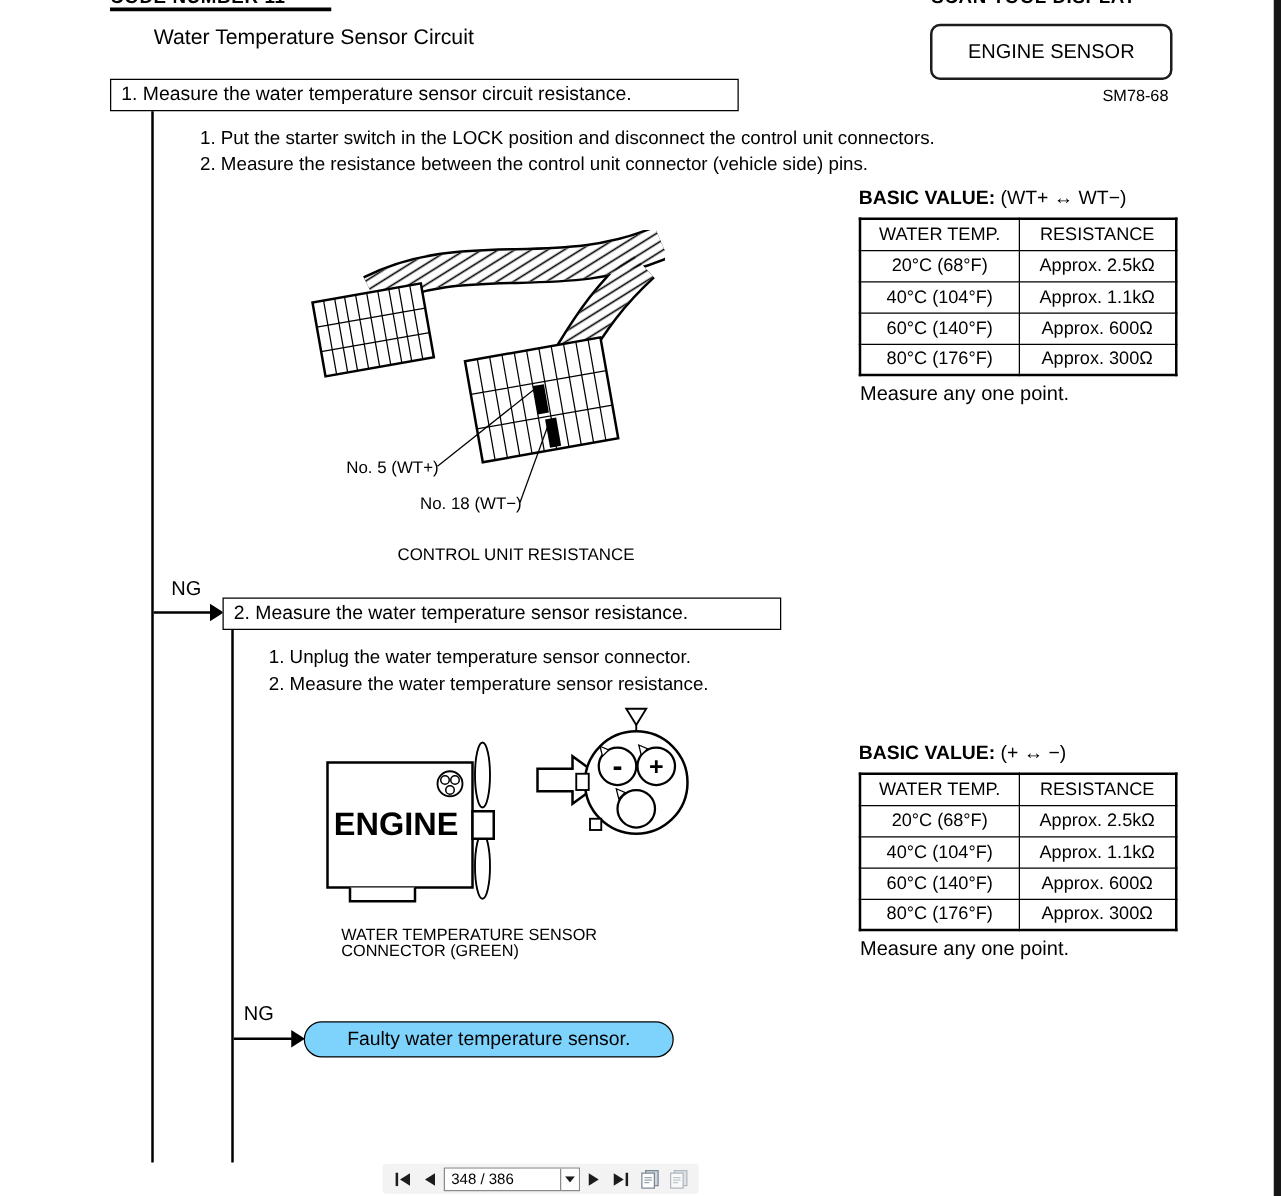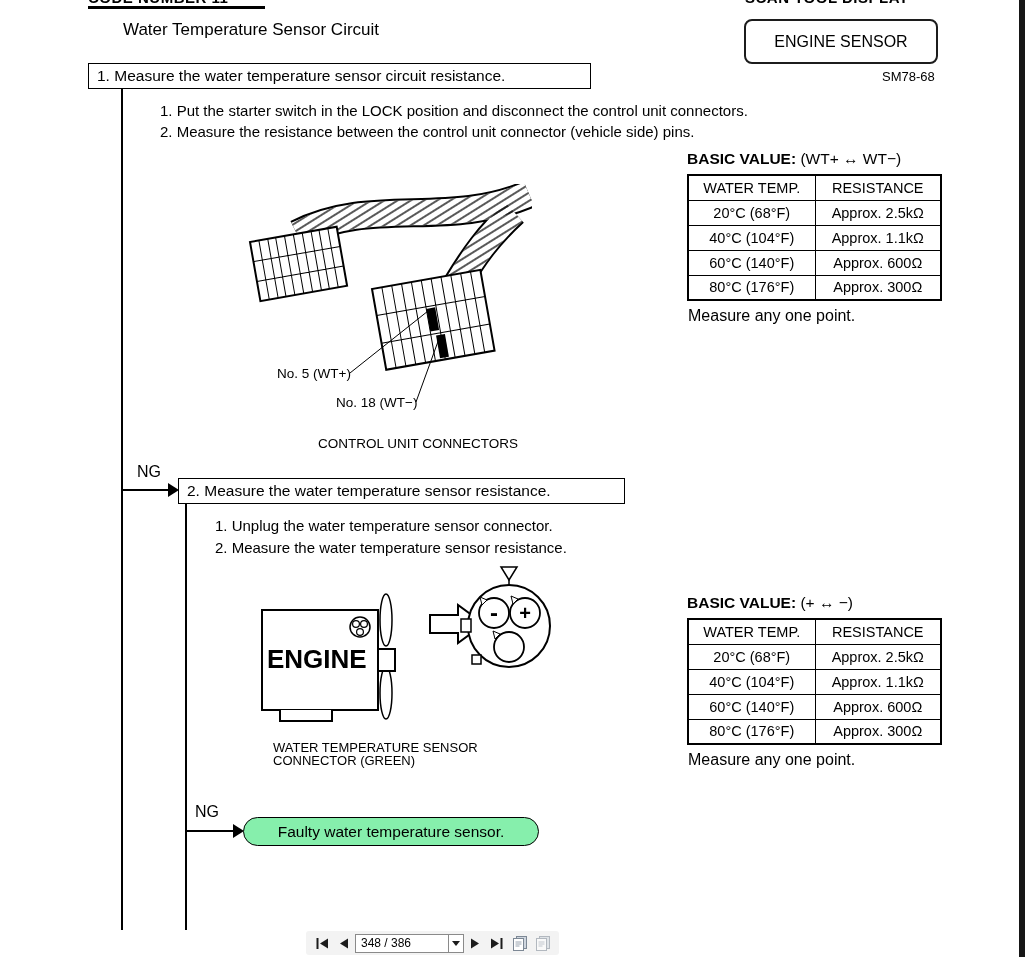--- a/index.html
+++ b/index.html
@@ -38,21 +38,21 @@
   .fig-caption-sm { font-size:13px; line-height:13px; }
   .ng { font-size:16px; }
 
   .vline { position:absolute; width:2px; background:#000; }
   .hline { position:absolute; height:2px; background:#000; }
   .arrow-right { position:absolute; width:0; height:0;
     border-top:7px solid transparent; border-bottom:7px solid transparent; border-left:11px solid #000; }
 
   .result-box { position:absolute; left:243px; top:817px; width:296px; height:29px;
     border:1.5px solid #000; border-radius:15px; display:flex; align-items:center;
-    justify-content:center; font-size:15.5px; background:#86efac; }
+    justify-content:center; font-size:15.5px; background:#7dd3fc; }
 
   .figure { position:absolute; }
 
   .scroll-edge { position:absolute; left:1019px; top:0; width:6px; height:957px; background:#161616; }
 
   
   .toolbar { position:absolute; left:306px; top:931px; height:24px; display:flex;
     align-items:center; gap:3px; background:#f3f3f3; border-radius:3px; padding:2px 7px; }
   .nav-btn { background:none; border:none; padding:2px 3px; cursor:pointer; display:flex; align-items:center; }
   .page-combo { display:flex; align-items:stretch; height:19px; border:1px solid #8a8a8a; background:#fff; }
@@ -111,21 +111,21 @@
         <rect x="55" y="57" width="9" height="23" fill="#000"></rect>
       </g>
 
       <line x1="128" y1="189" x2="206" y2="127" stroke="#000" stroke-width="1"></line>
       <line x1="194" y1="218" x2="218" y2="152" stroke="#000" stroke-width="1"></line>
 
       <text x="55" y="194" font-size="13.5">No. 5 (WT+)</text>
       <text x="114" y="223" font-size="13.5">No. 18 (WT−)</text>
     </svg>
   </div>
-  <div class="t fig-caption" style="left:318px; top:436px;">CONTROL UNIT CONNECTORS</div>
+  <div class="t fig-caption" style="left:318px; top:436px;">CONTROL UNIT RESISTANCE</div>
 
   <div class="t basic" style="left:687px; top:150px;">
     <b>BASIC VALUE:</b>
     <span>(WT+ ↔ WT−)</span>
   </div>
   <table class="spec-table" style="left:687px; top:174px;">
     <thead>
       <tr>
         <th class="col-temp">WATER TEMP.</th>
         <th class="col-res">RESISTANCE</th>

